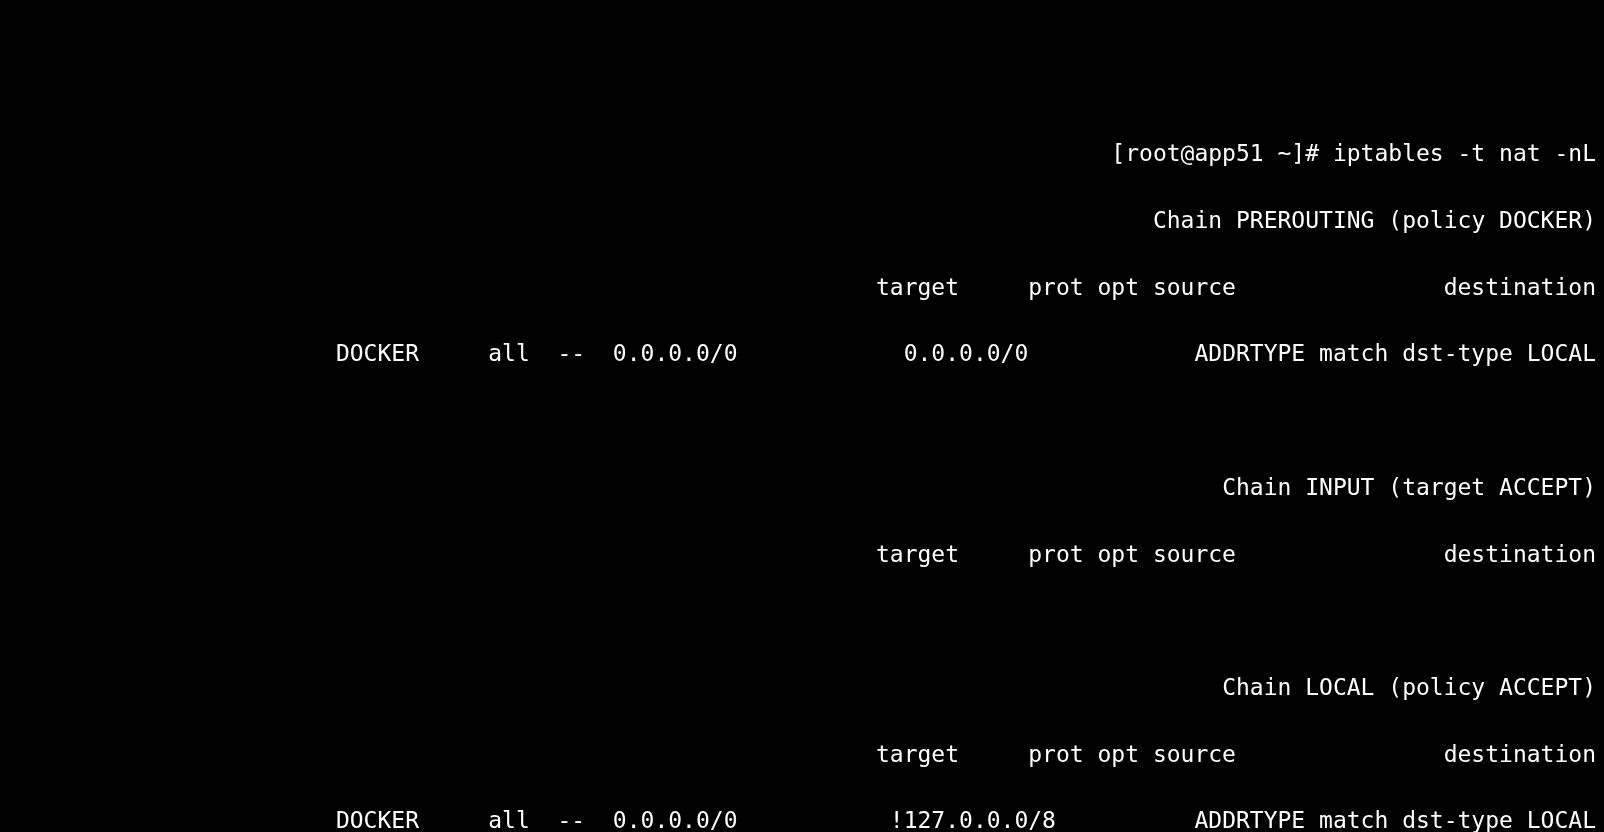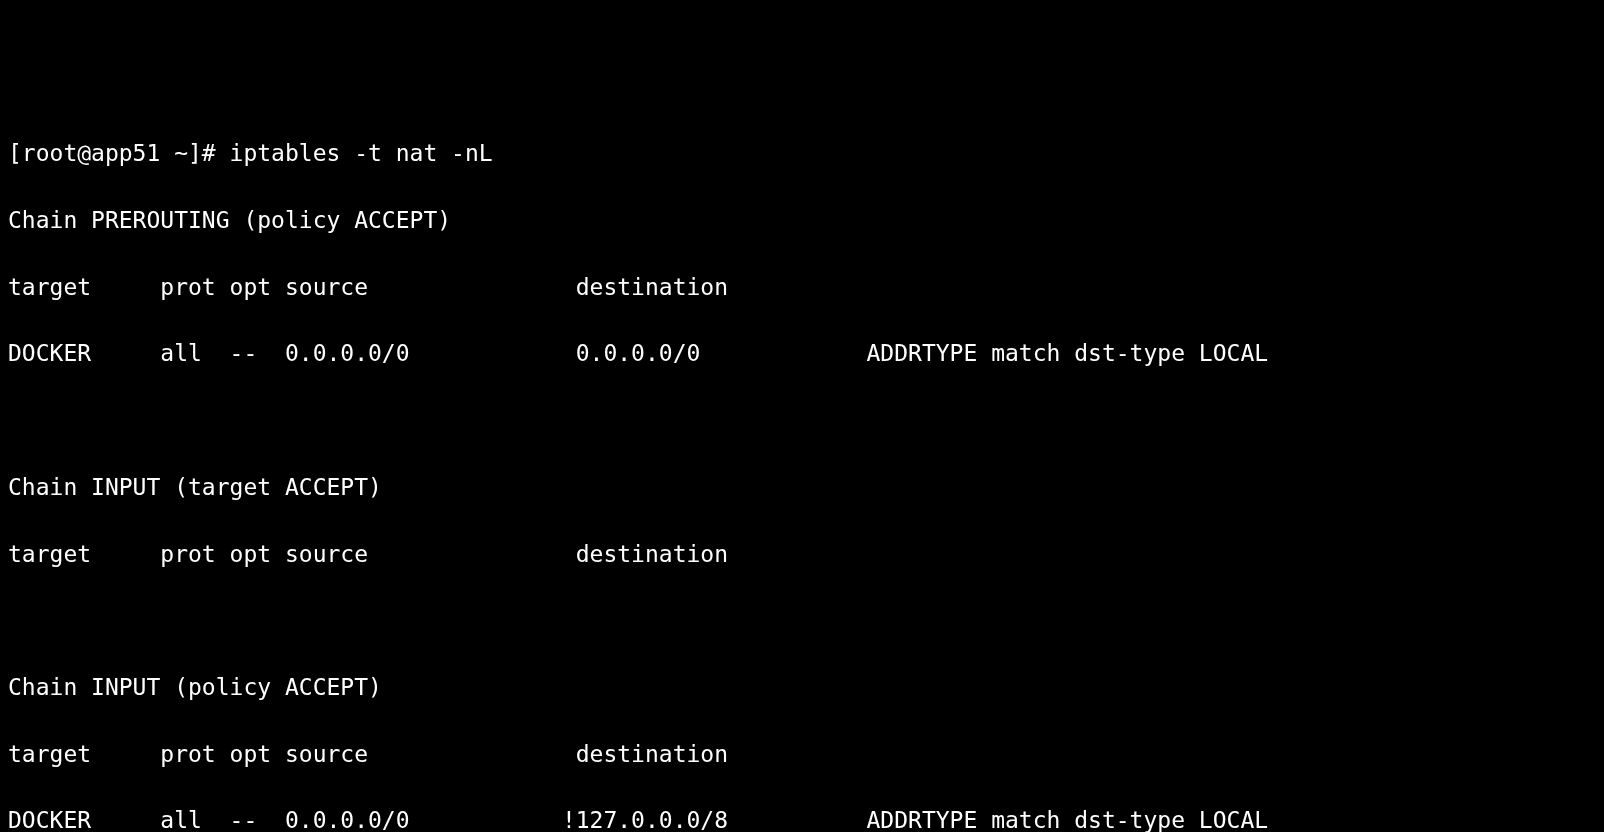--- a/index.html
+++ b/index.html
@@ -8,36 +8,36 @@
       color: #fff;
       font-family: 'Menlo', 'Monaco', 'Consolas', monospace;
       font-size: 23px;
       line-height: 1.45;
       padding: 4px 8px;
       width: 1604px;
       height: 832px;
       overflow: hidden;
       white-space: pre;
     }
-    .row { min-height: 33px; }
+    .row { min-height: 33px; text-align: right; }
   </style>
 </head>
 <body>
 
 
 
 <div class="row">[root@app51 ~]# iptables -t nat -nL</div>
-<div class="row">Chain PREROUTING (policy ACCEPT)</div>
+<div class="row">Chain PREROUTING (policy DOCKER)</div>
 <div class="row">target     prot opt source               destination</div>
 <div class="row">DOCKER     all  --  0.0.0.0/0            0.0.0.0/0            ADDRTYPE match dst-type LOCAL</div>
 <div class="row"> </div>
 <div class="row">Chain INPUT (target ACCEPT)</div>
 <div class="row">target     prot opt source               destination</div>
 <div class="row"> </div>
-<div class="row">Chain INPUT (policy ACCEPT)</div>
+<div class="row">Chain LOCAL (policy ACCEPT)</div>
 <div class="row">target     prot opt source               destination</div>
 <div class="row">DOCKER     all  --  0.0.0.0/0           !127.0.0.0/8          ADDRTYPE match dst-type LOCAL</div>
 
 
 
 
 
 
 
 

